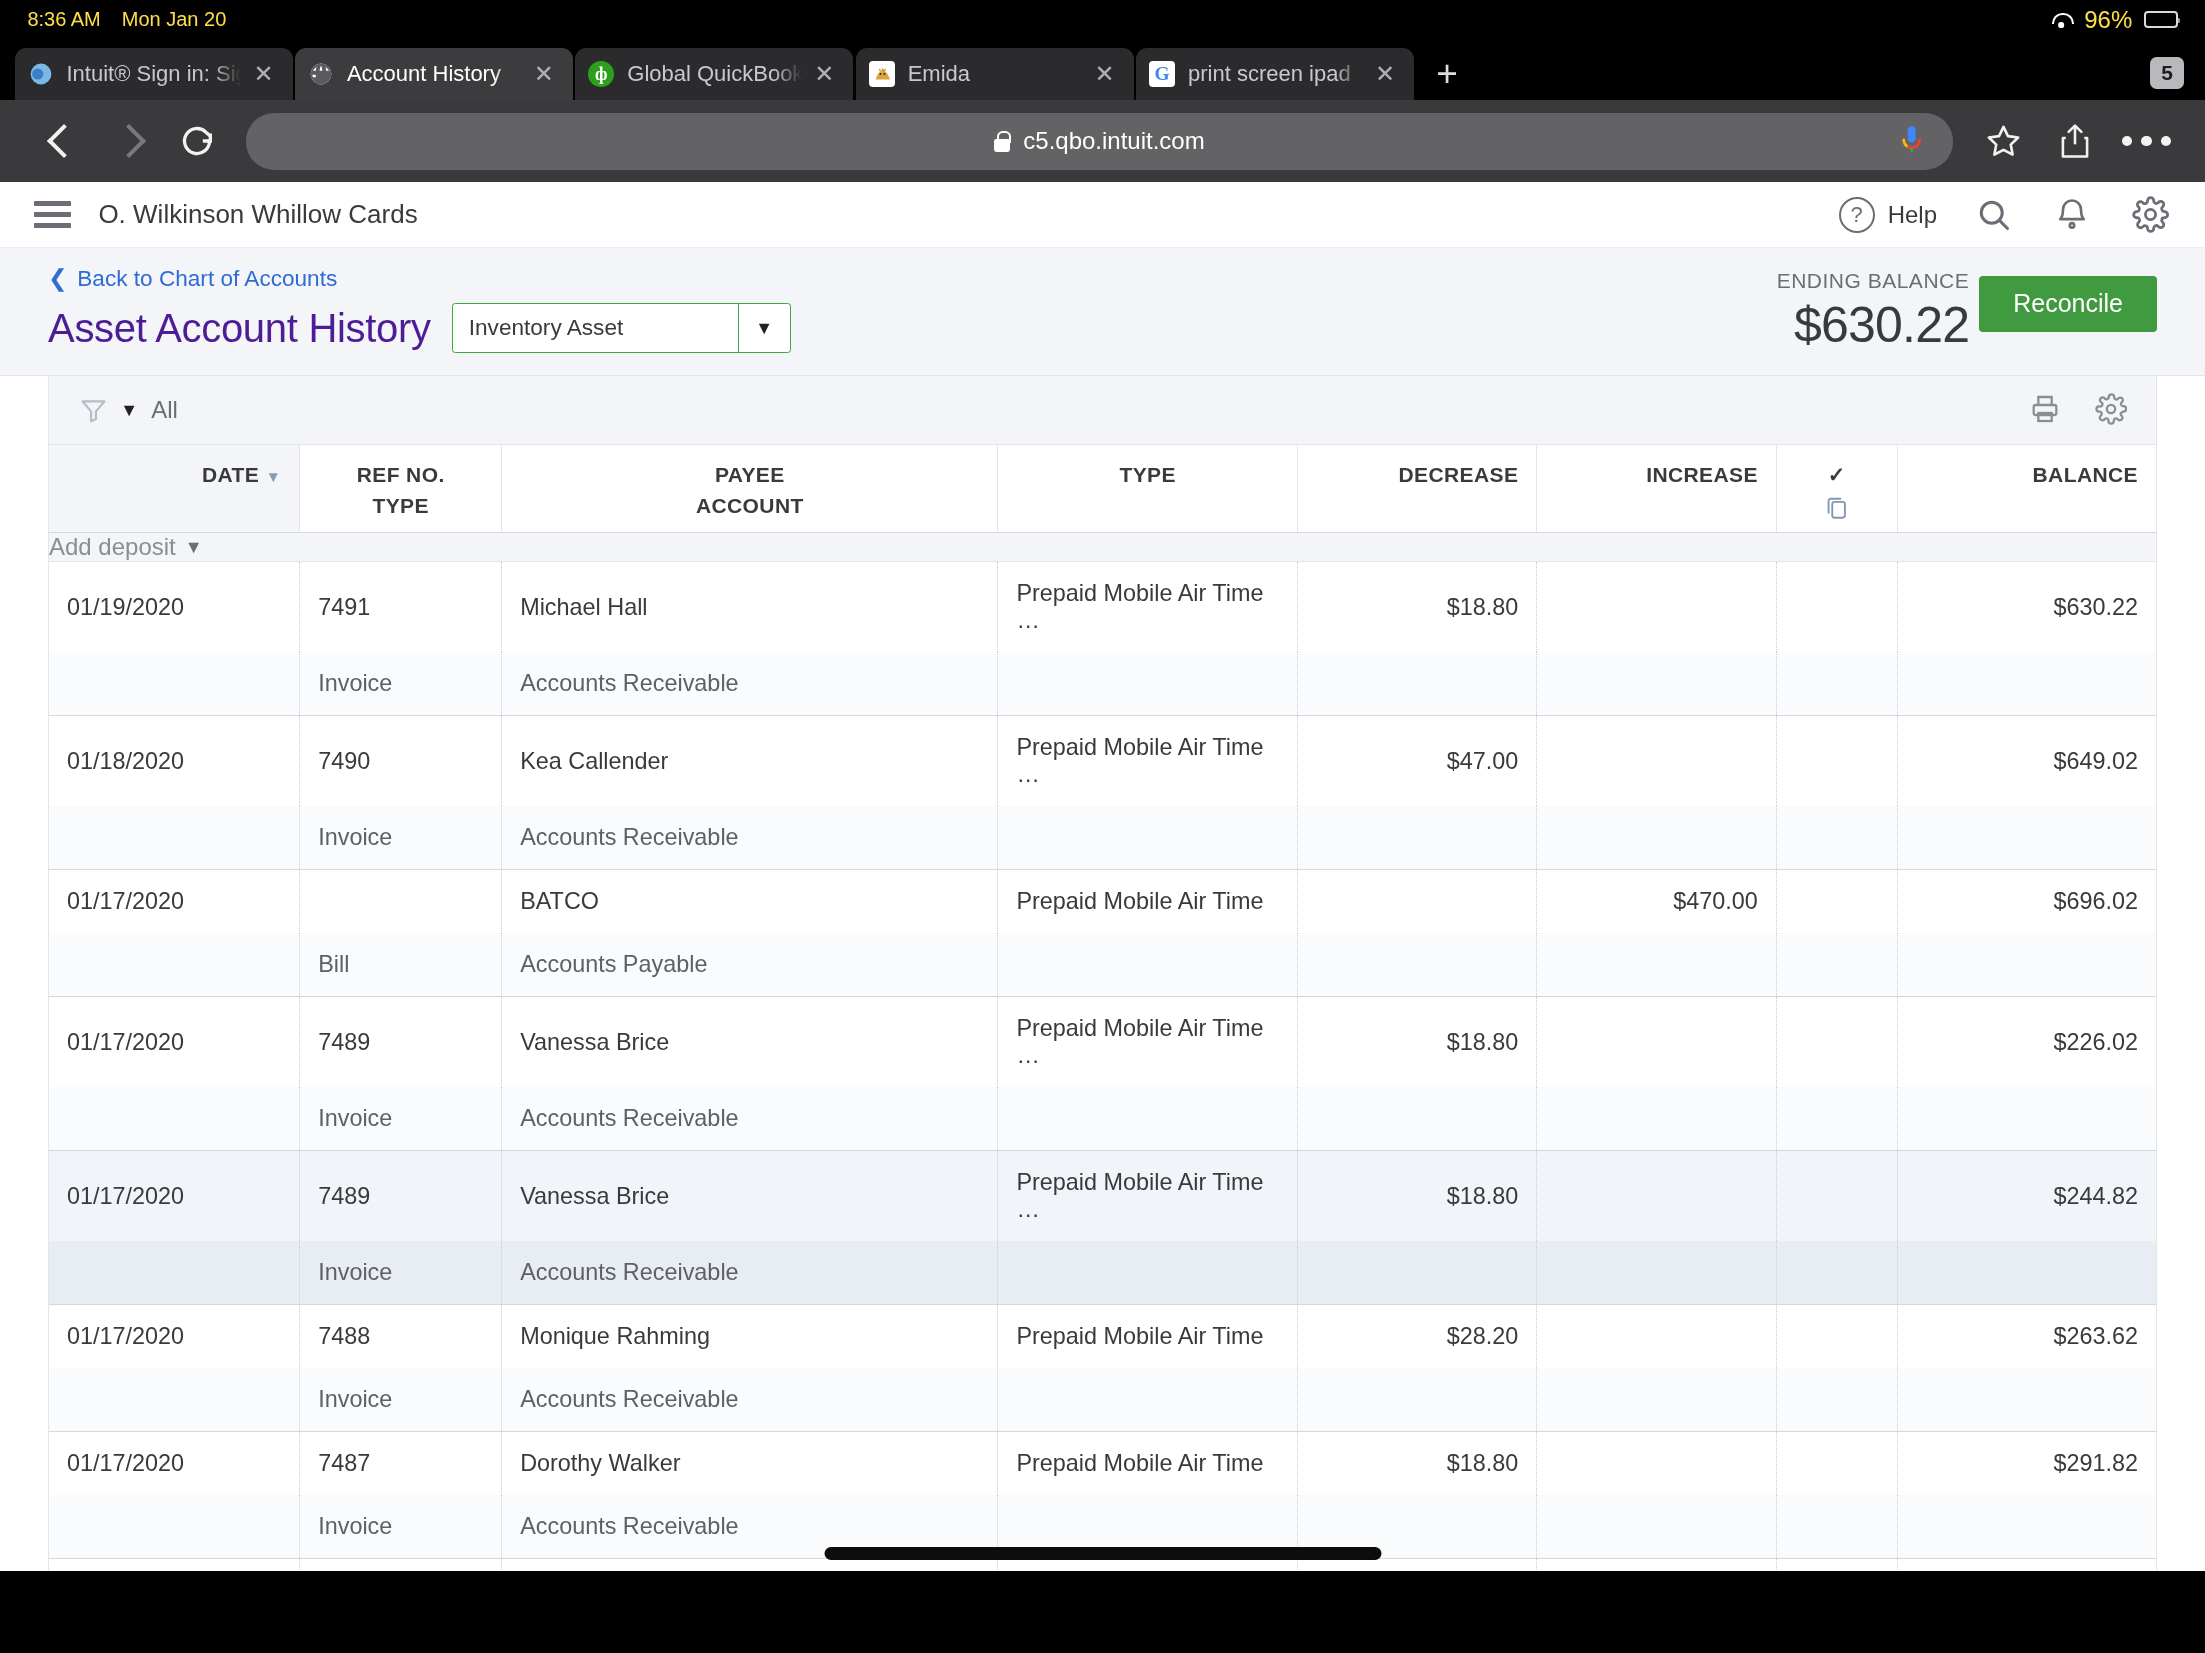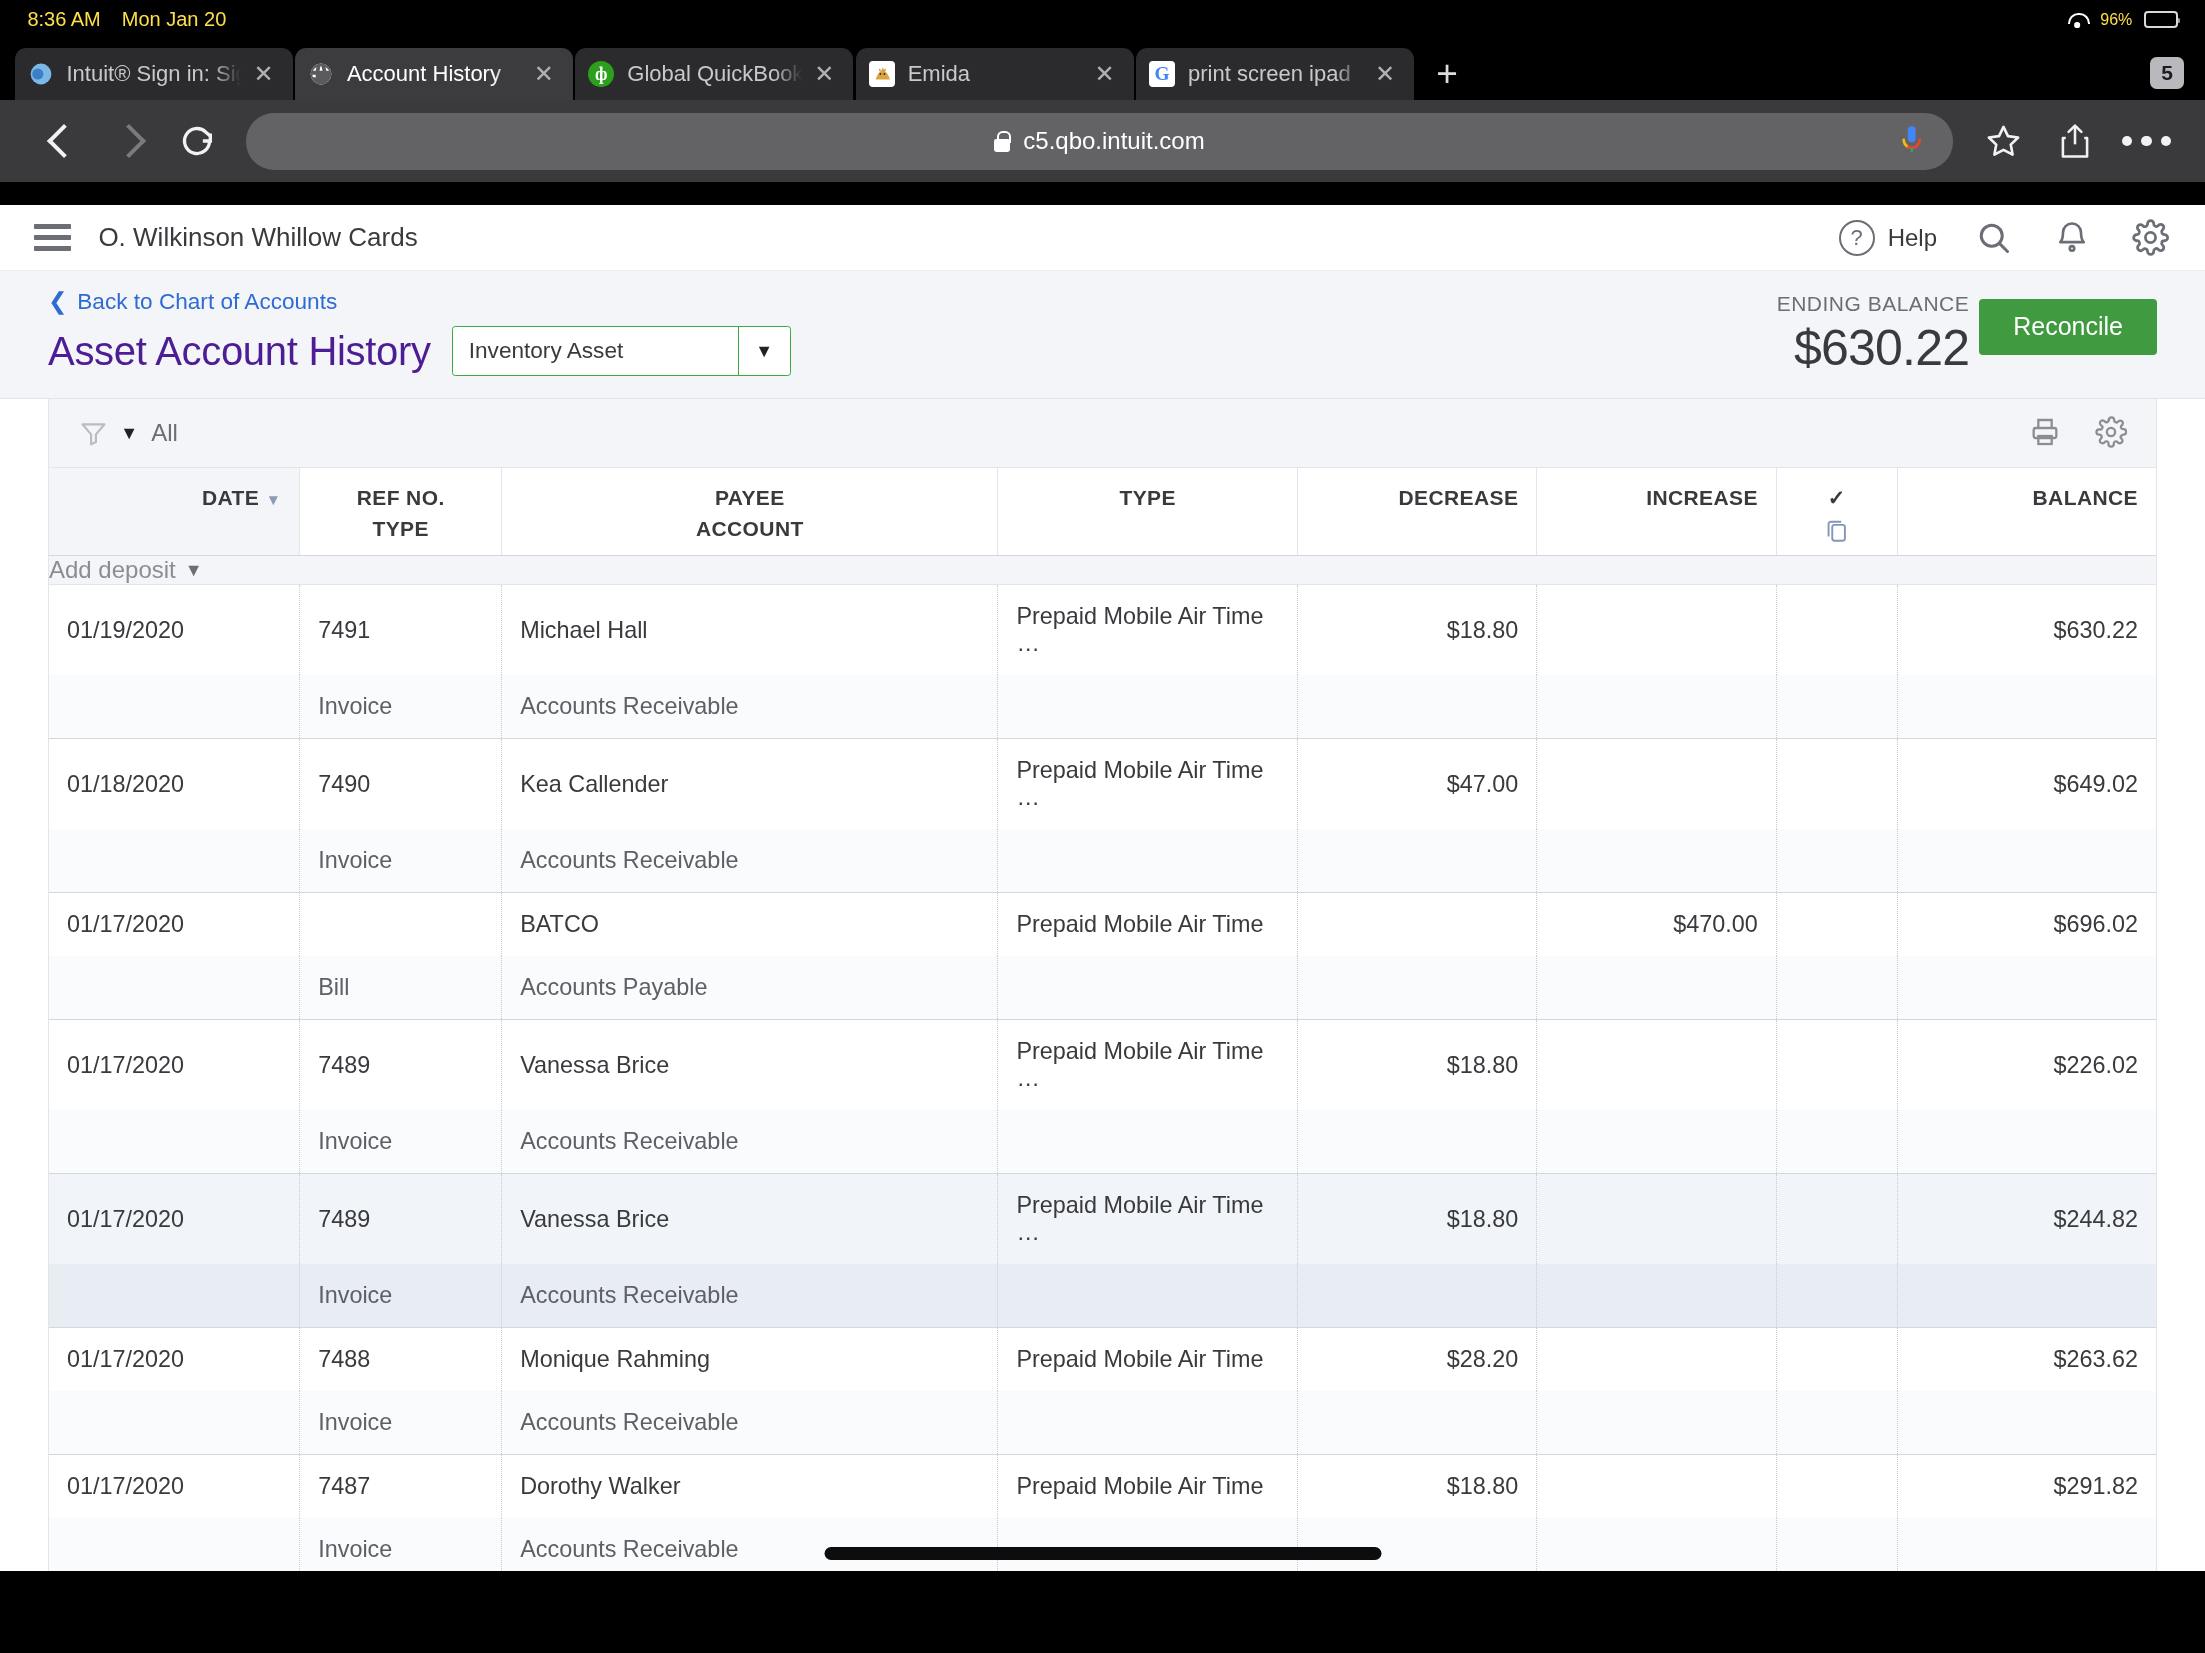--- a/index.html
+++ b/index.html
@@ -23,21 +23,21 @@
     content: ""; position: absolute; left: 50%; bottom: 0.8px;
     width: 5.7px; height: 5.7px; background: #fff; border-radius: 50%;
     transform: translateX(-50%);
   }
   .wifi-icon::after {
     content: ""; position: absolute; left: 3.2px; top: 2.4px;
     width: 18px; height: 9px;
     border: 2.8px solid #fff; border-bottom: none;
     border-radius: 10.5px 10.5px 0 0;
   }
-  .batt-pct { font-size: 16px; }
+  .batt-pct { font-size: 24px; }
   .batt {
     width: 34px; height: 17px; border: 2px solid rgba(255,255,255,.85);
     border-radius: 4px; position: relative; padding: 1.6px;
   }
   .batt::after {
     content: ""; position: absolute; right: -4.8px; top: 4.8px;
     width: 2.4px; height: 5.7px; background: rgba(255,255,255,.6);
     border-radius: 0 1.6px 1.6px 0;
   }
   .batt-fill { height: 100%; background: #fff; border-radius: 1.6px; }
@@ -139,21 +139,21 @@
   }
   .tb-icon {
     width: 65px; height: 65px; flex: 0 0 65px;
     display: flex; align-items: center; justify-content: center;
     color: #f2f2f2;
   }
   .dots { display: flex; gap: 9px; }
   .dots i { width: 10.5px; height: 10.5px; border-radius: 50%; background: #f2f2f2; display: block; }
 
   
-  .app { background: #fff; height: 1389px; overflow: hidden; margin-top: 23px; }
+  .app { background: #fff; height: 1389px; overflow: hidden; }
   .app-header {
     height: 66px; background: #fff; display: flex; align-items: center;
     padding: 0 34px; border-bottom: 0.8px solid #eceef1;
   }
   .hamburger { width: 37px; height: 32px; display: flex; flex-direction: column;
                justify-content: center; gap: 6.5px; margin-right: 27.4px; }
   .hamburger span { display: block; height: 4.8px; background: #6b6e75; border-radius: 0.8px; }
   .company-name { font-size: 26px; color: #393a3d; }
   .app-header-right { margin-left: auto; display: flex; align-items: center; gap: 36px; }
   .help-group { display: flex; align-items: center; gap: 13px; }

